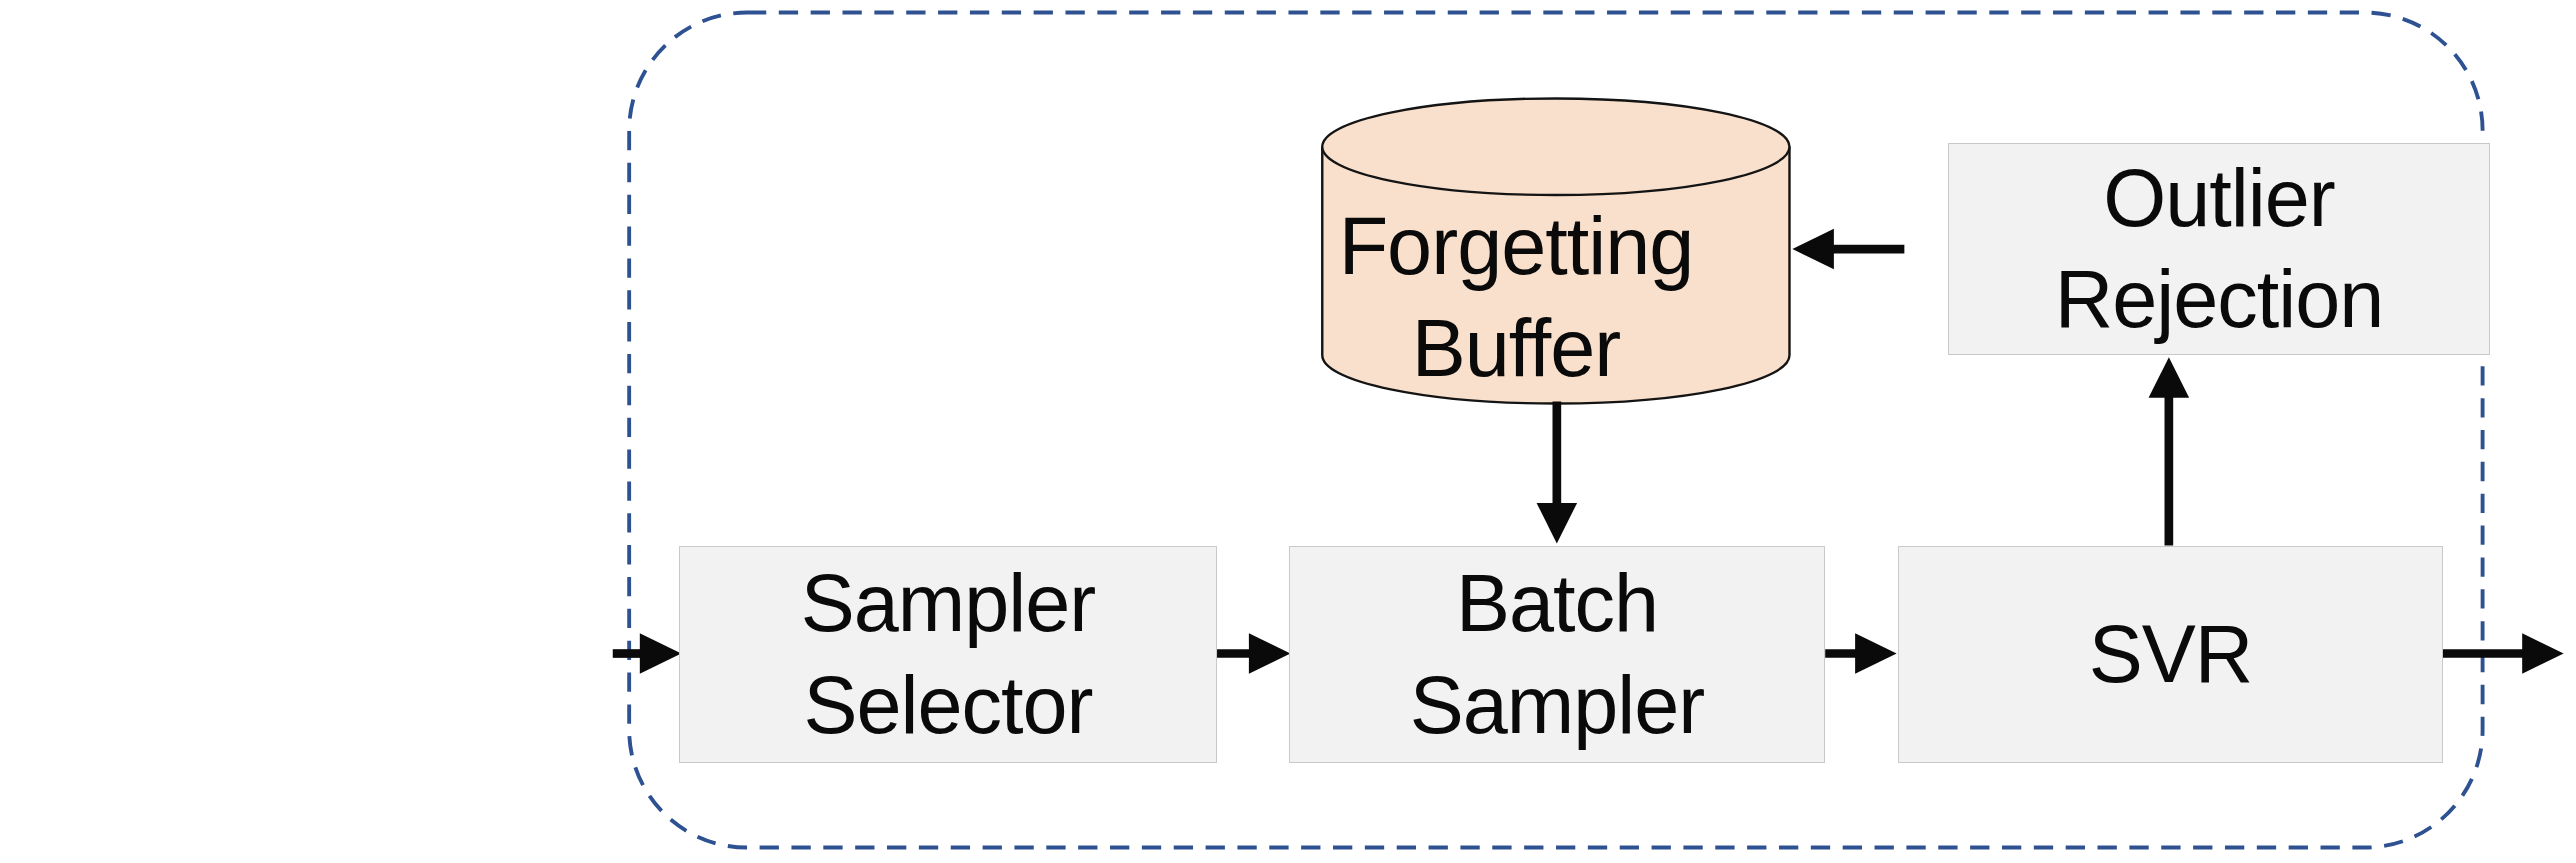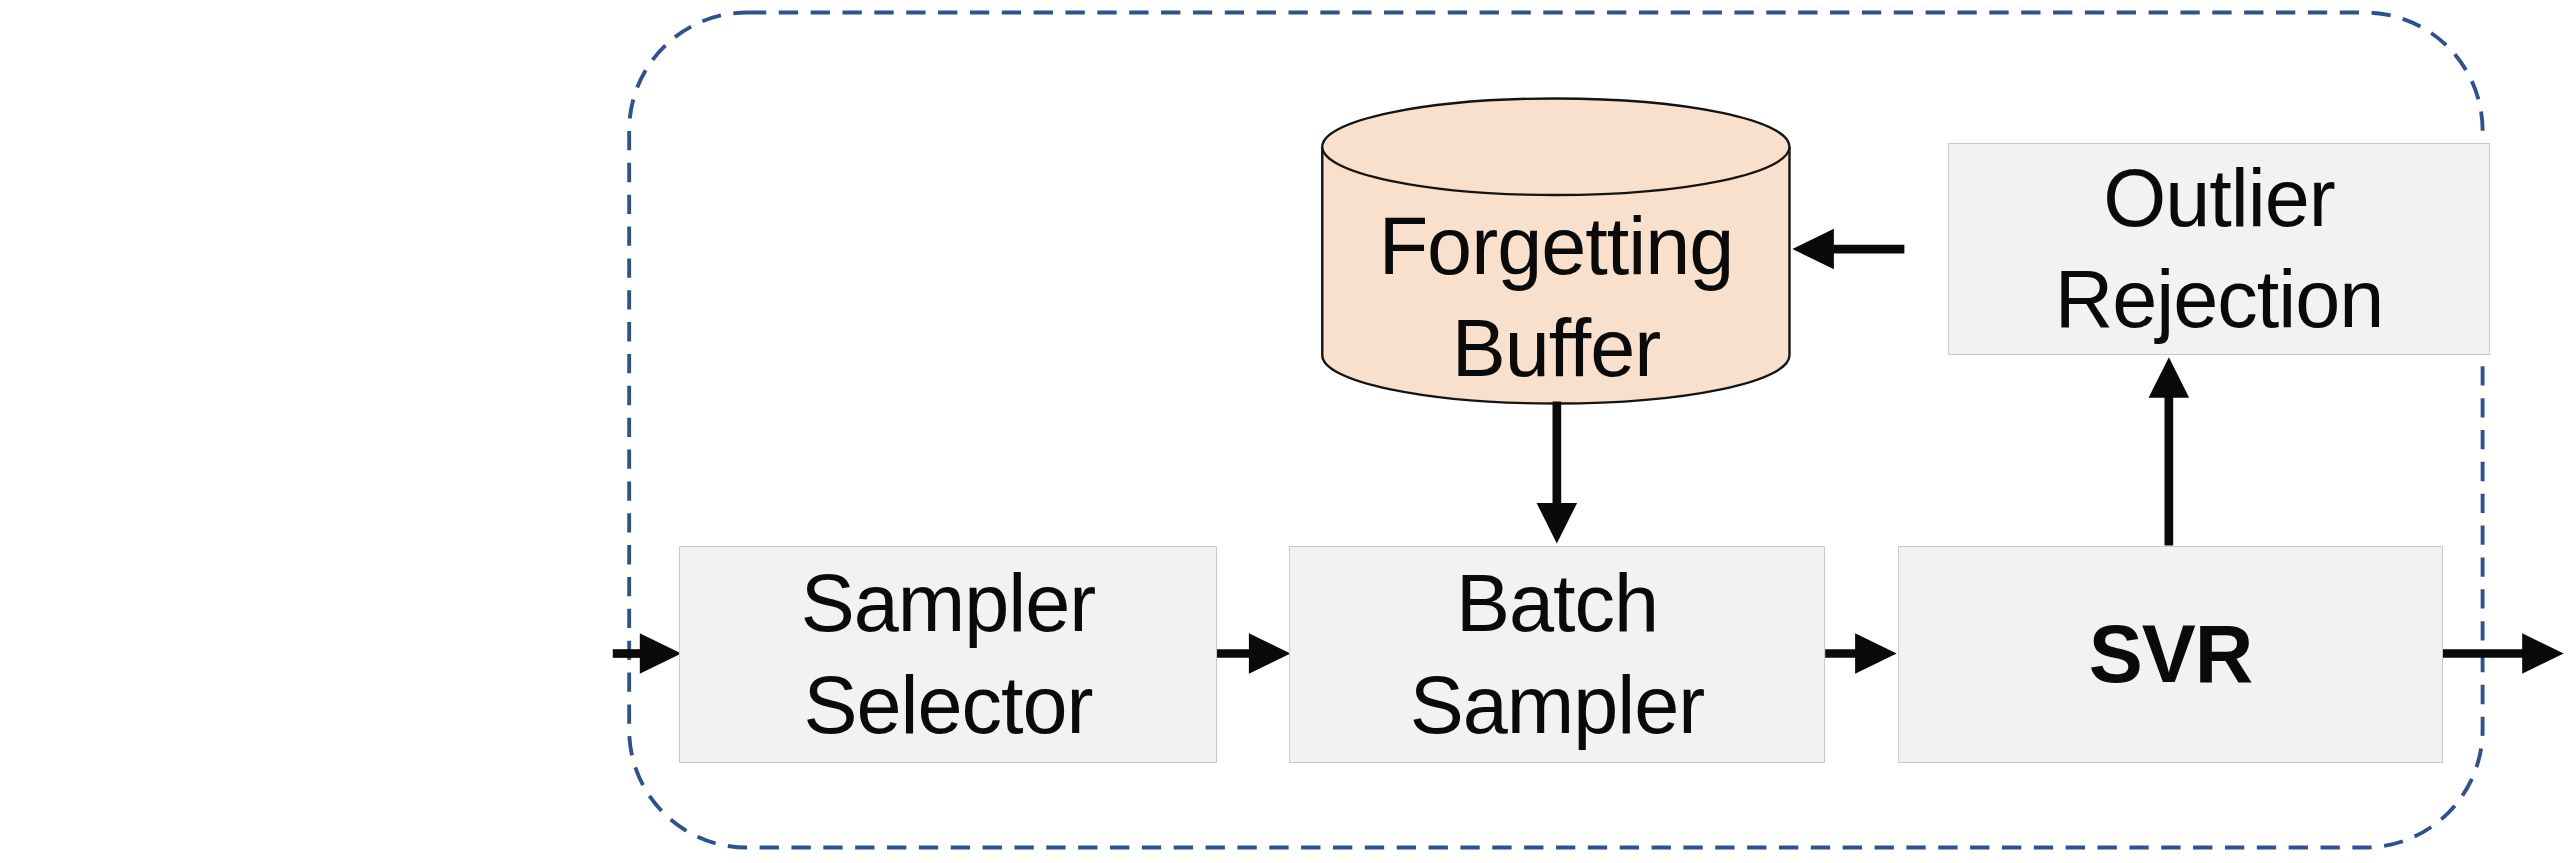--- a/index.html
+++ b/index.html
@@ -33,23 +33,23 @@
   }
   .cyl-label-wrap{
     position:absolute;
     display:flex;align-items:center;justify-content:center;
     text-align:center;
     background:transparent;
   }
   #node-incoming{left:71px;top:546px;width:542px;height:217px;}
   #node-sampler{left:679px;top:546px;width:538px;height:217px;}
   #node-batch{left:1289px;top:546px;width:536px;height:217px;}
-  #node-svr{left:1898px;top:546px;width:545px;height:217px;font-weight:bold;}
+  #node-svr{left:1898px;top:546px;width:545px;height:217px;}
   #node-outlier{left:1948px;top:143px;width:542px;height:212px;}
-  #cyl-label{left:1332px;top:195px;width:448px;height:205px;}
+  #cyl-label{left:1292px;top:195px;width:448px;height:205px;}
   svg .boundary{fill:none;stroke:var(--dashed_border);stroke-width:4;stroke-dasharray:20 13;}
   svg .cyl{fill:var(--buffer_fill);stroke:var(--buffer_stroke);stroke-width:2.5;}
   svg .stem{stroke:var(--arrow);stroke-width:9;}
   svg .head{fill:var(--arrow);stroke:none;}
 </style>
 </head>
 <body>
 
 <div class="canvas">
 

